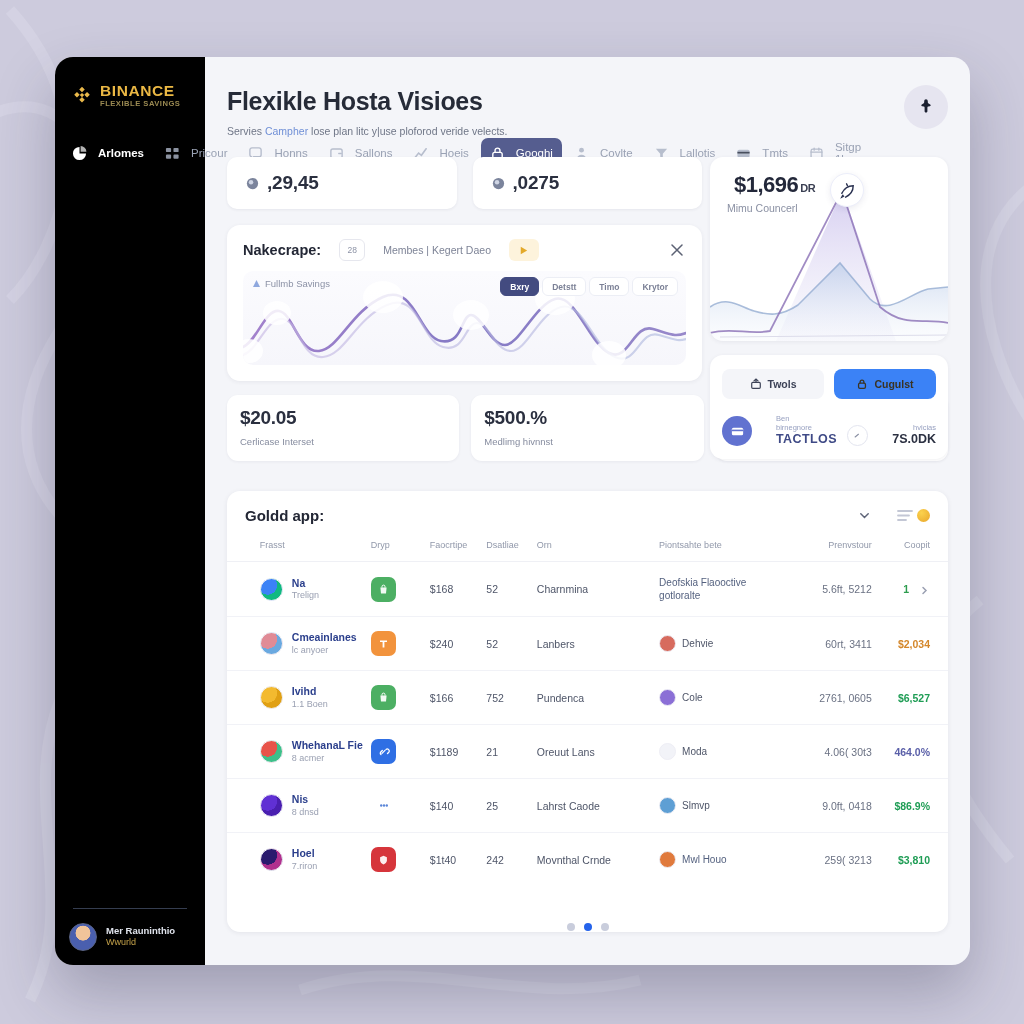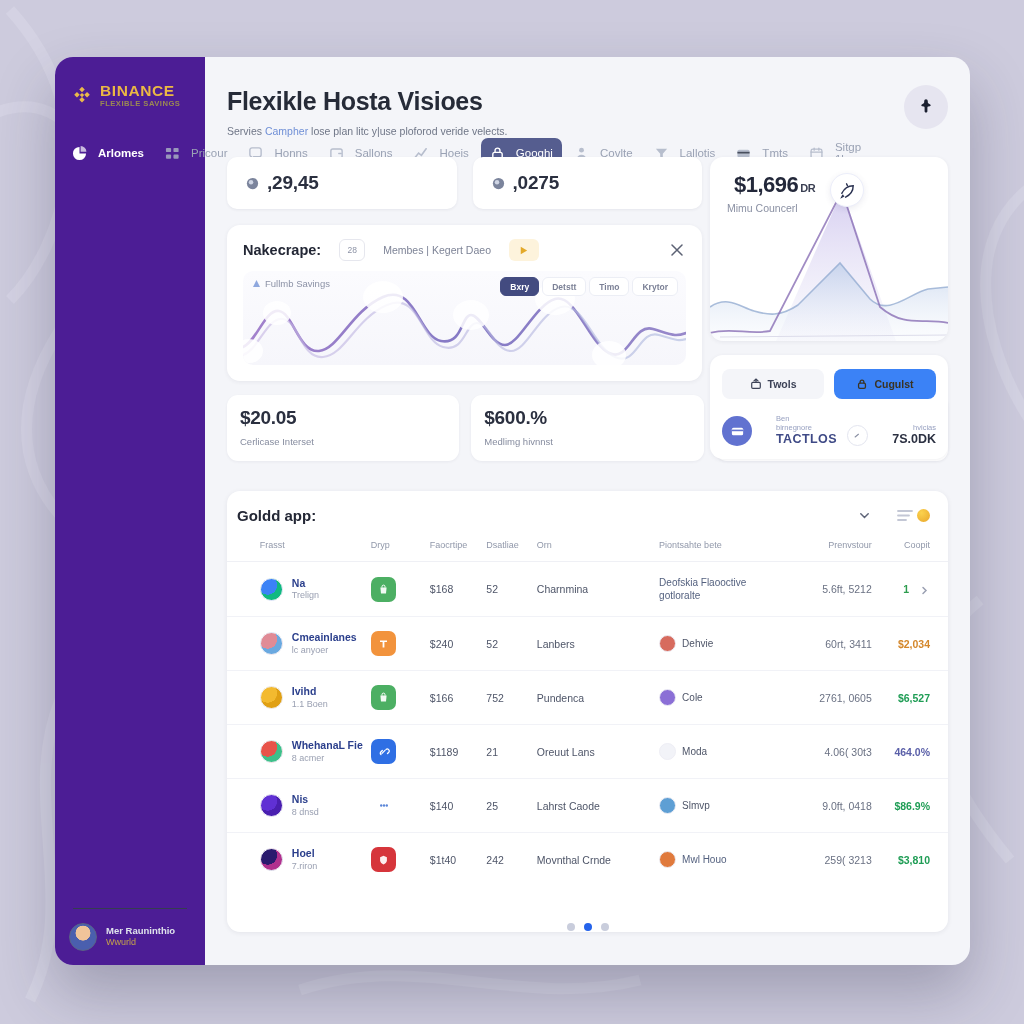--- a/index.html
+++ b/index.html
@@ -23,21 +23,21 @@
     background: #f4f5f9;
     box-shadow: 0 28px 60px rgba(40,40,70,.28);
     display: flex;
     overflow: hidden;
     z-index: 2;
   }
 
   
   .sidebar {
     width: 150px; flex: 0 0 150px;
-    background: #4c1d95;
+    background: #000000;
     display: flex; flex-direction: column;
     padding: 26px 0 14px 0;
     position: relative;
   }
   .brand { display: flex; align-items: center; gap: 7px; padding: 0 0 0 16px; }
   .brand-logo { width: 22px; height: 22px; flex: 0 0 22px; }
   .brand-text { line-height: 1.05; }
   .brand-name {
     font-size: 15.5px; font-weight: 700; letter-spacing: .6px;
     color: #ebb844;
@@ -216,21 +216,21 @@
   .info-right .info-small { text-align: right; }
   .info-right .info-big { font-size: 12.5px; color: #2c3142; letter-spacing: 0; }
 
   
   .table-card {
     position: absolute; left: 22px; right: 22px; top: 434px;
     background: #fff; border-radius: 13px;
     box-shadow: 0 1px 5px rgba(40,40,70,.08);
     overflow: hidden;
   }
-  .table-top { display: flex; align-items: center; padding: 16px 18px 12px 10px; gap: 10px; }
+  .table-top { display: flex; align-items: center; padding: 16px 18px 12px 18px; gap: 10px; }
   .table-title { font-size: 15px; font-weight: 700; color: #232735; }
   .caret { width: 13px; height: 13px; color: #5e6478; margin-left: auto; cursor: pointer; }
   .search-box {
     width: 218px; height: 34px; border-radius: 9px; border: 1px solid #e9eaf1;
     display: flex; align-items: center; gap: 8px; padding: 0 11px;
     margin-left: 22px;
   }
   .search-box input {
     flex: 1 1 auto; border: none; outline: none; background: transparent;
     font-size: 10.5px; color: #666d80; font-family: "Liberation Sans", sans-serif;
@@ -504,21 +504,21 @@
         </div>
       </div>
     </section>
 
     <div class="stat-row">
       <div class="stat-card">
         <div class="stat-val">$20.05</div>
         <div class="stat-label">Cerlicase Interset</div>
       </div>
       <div class="stat-card">
-        <div class="stat-val">$600.%</div>
+        <div class="stat-val">$500.%</div>
         <div class="stat-label">Medlimg hivnnst</div>
       </div>
       <div class="stat-card">
         <div class="stat-val">$4 xm</div>
         <div class="stat-label">Doresine longuct</div>
       </div>
     </div>
 
     <div class="right-col">
       <div class="hero-card">

